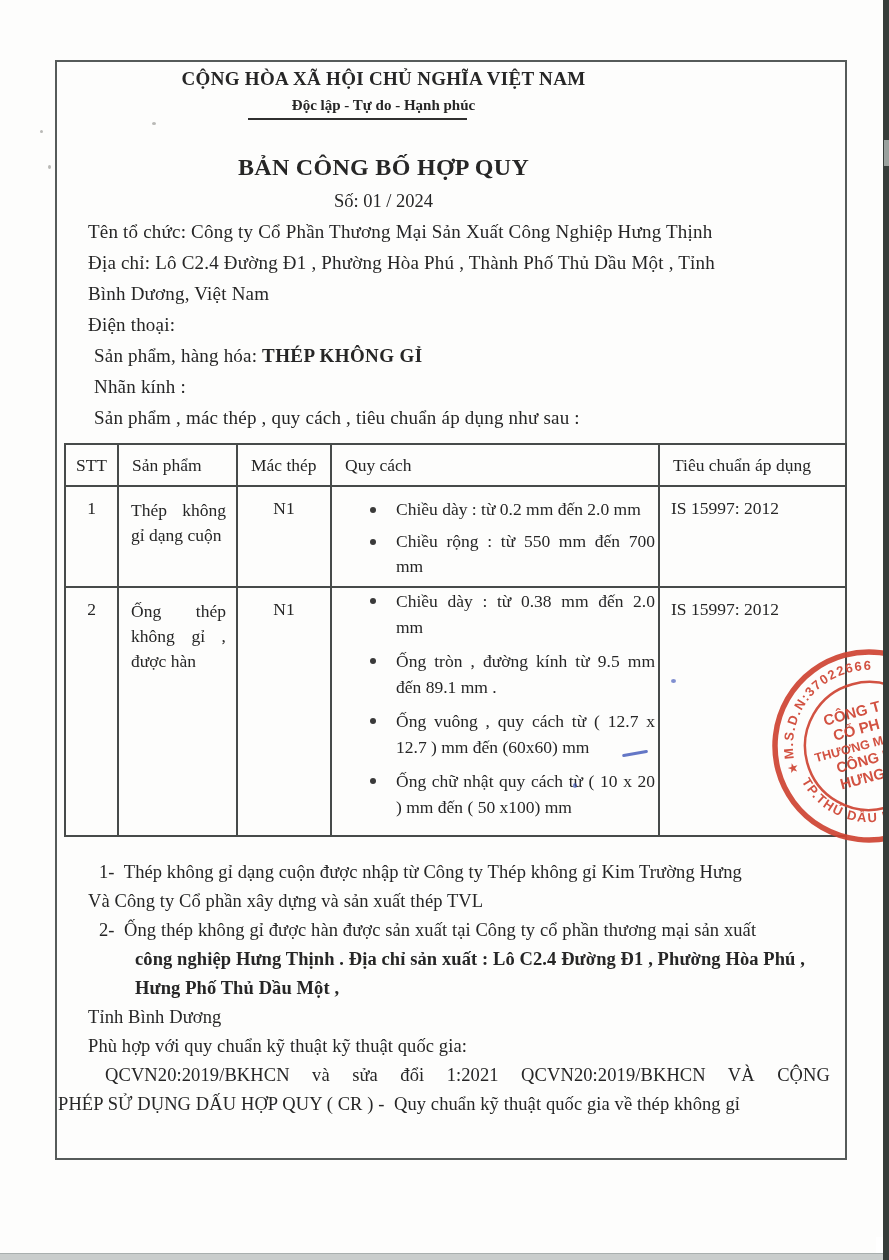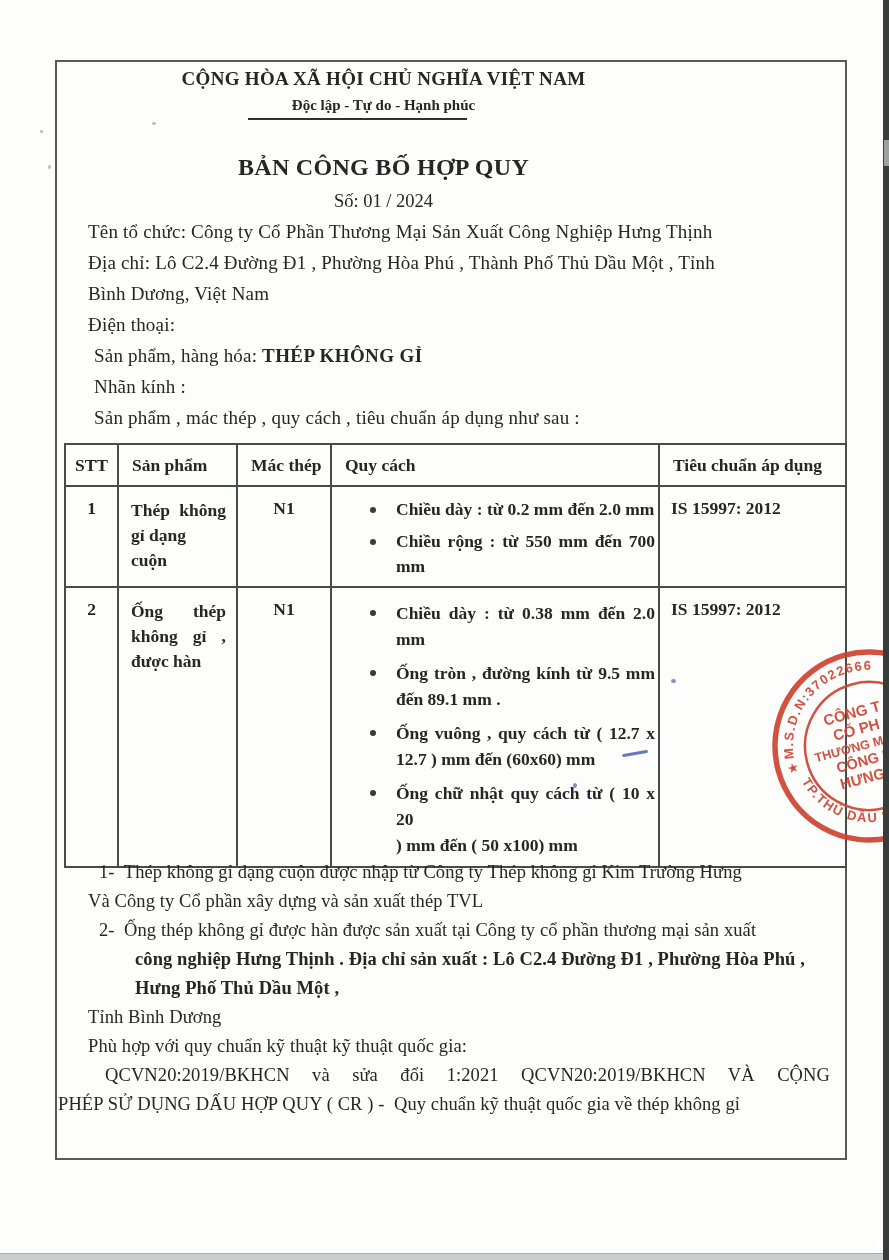--- a/index.html
+++ b/index.html
@@ -32,31 +32,31 @@
   .doc-number{font-size:18.5px;margin-top:6px;line-height:26px;}
 
   
   .info-block{position:absolute;left:88px;top:216px;z-index:3;}
   .info-line{font-size:19px;line-height:31px;letter-spacing:.2px;white-space:pre;}
   .indent6{padding-left:6px;}
   .product-value{font-weight:bold;letter-spacing:.4px;}
 
   
   table.spec{position:absolute;left:64px;top:443px;width:781px;border-collapse:collapse;table-layout:fixed;font-size:17.5px;z-index:3;}
-  .spec th,.spec td{border:2px solid #474b4a;vertical-align:top;text-align:left;font-weight:bold;padding:0;}
+  .spec th,.spec td{border:2px solid #474b4a;vertical-align:top;text-align:left;font-weight:normal;padding:0;}
   .spec thead th{height:40px;vertical-align:middle;padding-left:13px;}
   .spec thead th.c{ text-align:center;padding-left:0;}
   td.stt{text-align:center;padding-top:11px;}
   td.grade{text-align:center;padding-top:11px;}
   td.prod{padding:11px 10px 0 12px;}
   td.prod .line{line-height:25px;}
   td.standard{padding:11px 4px 0 11px;white-space:nowrap;}
   td.quycach{padding:0 3px 0 0;}
   .r1 td.quycach{padding-top:10px;}
-  .r2 td.quycach{padding-top:12px;}
+  .r2 td.quycach{}
   .j{text-align:justify;text-align-last:justify;}
   .bullet{display:flex;}
   .r1 .bullet{margin-bottom:7px;}
   .r2 .bullet{margin-bottom:8px;}
   .mark{margin-left:38px;width:26px;flex:0 0 26px;padding-top:10px;}
   .dot{display:block;width:6px;height:6px;border-radius:50%;background:#3a3a3a;}
   .btext{width:261px;}
   .r1 .btext .line{line-height:25px;}
   .r2 .btext .line{line-height:26px;}
 

